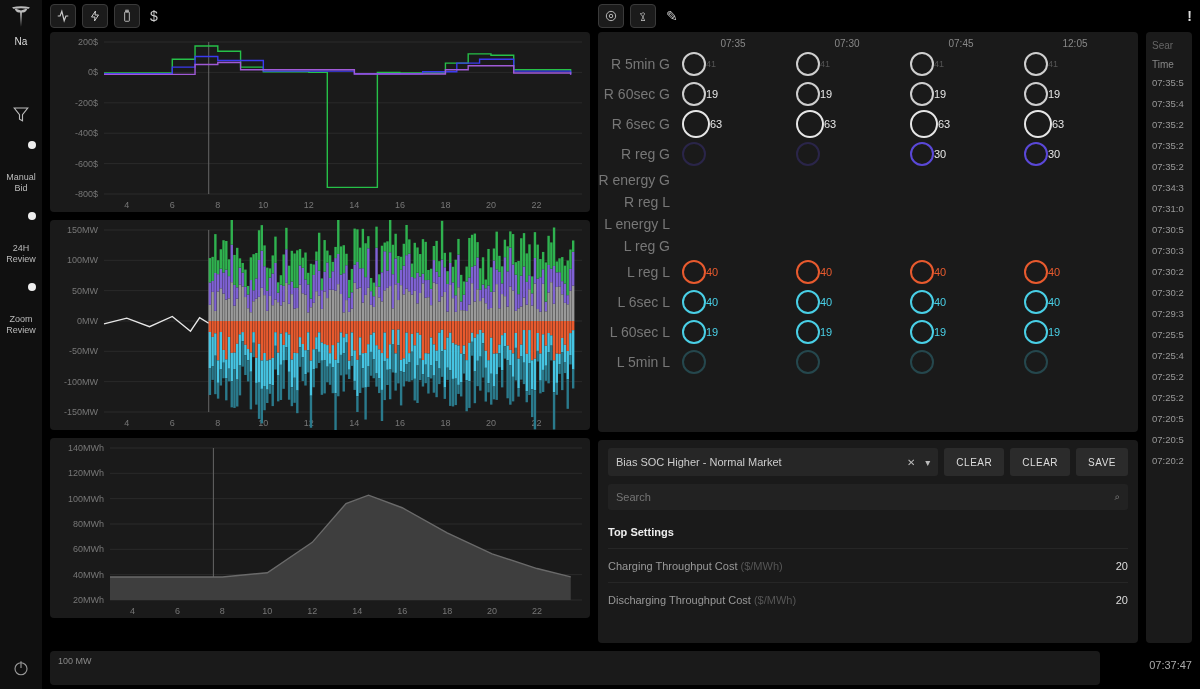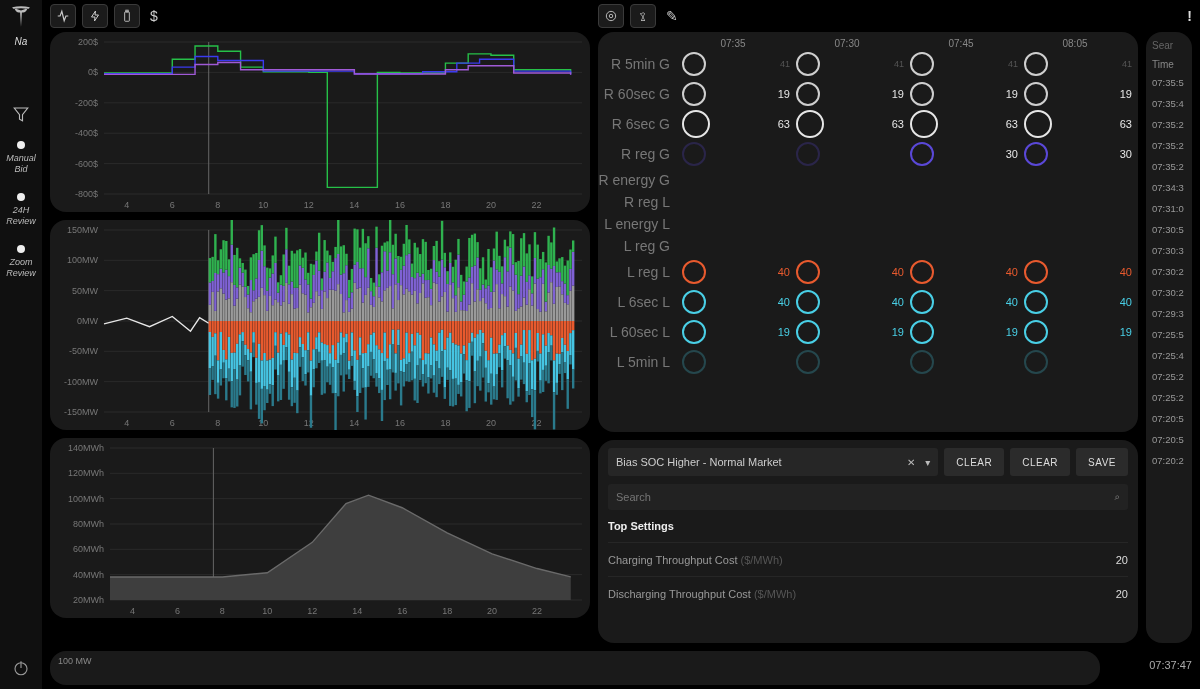--- a/index.html
+++ b/index.html
@@ -4,26 +4,25 @@
 <style>
   * { box-sizing: border-box; margin: 0; padding: 0; }
   html, body { width: 1200px; height: 689px; background: #000; color: #aaa; font-family: "Helvetica Neue", Arial, sans-serif; font-size: 10px; overflow: hidden; }
   body { display: flex; }
 
   
   #rail {
     width: 42px; height: 100%; background: #101010;
     display: flex; flex-direction: column; align-items: center;
     padding: 6px 0;
-    font-style: italic;
   }
   #rail .logo svg { fill: #bbb; }
   #rail .rail-lbl { font-size: 10px; color: #ddd; margin-top: 6px; }
   #rail .rail-spacer { height: 40px; }
-  #rail .rail-item { margin-top: 18px; display:flex; flex-direction:column; align-items:center; cursor:pointer; }
+  #rail .rail-item { margin-top: 18px; display:flex; flex-direction:column; align-items:flex-end; cursor:pointer;gap:19px; }
   #rail .rail-dot { width: 8px; height: 8px; border-radius: 50%; background: #eee; margin-bottom:4px;}
   #rail .rail-text { font-size:9px; color:#bbb; text-align:center; line-height:11px;}
   #rail .funnel svg { stroke:#bbb; }
   #rail .grow { flex:1; }
   #rail .power { margin-bottom:4px; }
 
   
   #main { flex: 1; height:100%; display:flex; flex-direction:column; }
 
   
@@ -31,47 +30,47 @@
   .col { display:flex; flex-direction:column; min-height:0;}
   #colL { width: 540px; }
   #colM { flex:1; }
   #colR { width: 46px; }
 
   .toolbar { height: 32px; display:flex; align-items:center; gap:6px; padding:2px 0; }
   .tb-btn { width:26px; height:24px; border:1px solid #3a3a3a; border-radius:4px; display:flex; align-items:center; justify-content:center; cursor:pointer; background:#1b1b1b; }
   .tb-btn svg { stroke:#ccc; }
   .tb-glyph { color:#ccc; font-size:14px; padding:0 4px; }
 
-  .panel { background:#1a1a1a; border-radius:16px; margin-bottom:8px; position:relative; }
+  .panel { background:#1a1a1a; border-radius:4px; margin-bottom:8px; position:relative; }
   .panel svg { display:block; }
 
   
   #circle-panel { padding:6px 6px 6px 0; }
   .cg-head { display:flex; }
   .cg-rowlabels { width:78px; }
   .cg-cols { flex:1; display:flex; }
   .cg-col { flex:1; text-align:center; color:#888; font-size:10px; }
   .cg-body { max-height: 400px; overflow:hidden; }
   .cg-row { display:flex; align-items:center; height:30px; }
   .cg-row.tight { height:22px; }
   .cg-row-label { width:78px; text-align:right; color:#777; font-size:14px; padding-right:6px;}
   .cg-cells { flex:1; display:flex; }
-  .cg-cell { flex:1; display:flex; align-items:center; justify-content:space-between; gap:8px; padding-left:6px;}
+  .cg-cell { flex:1; display:flex; align-items:center; justify-content:flex-start; padding-left:6px;}
   .cg-circle { width:24px; height:24px; border-radius:50%; border:2px solid #888; flex-shrink:0;}
   .cg-val { font-size:11px; }
   .cg-faint { color:#555; font-size:9px;}
 
   
   #settings { padding:8px 10px 0 10px; color:#bbb; }
   .sel-row { display:flex; align-items:center; gap:6px; margin-bottom:8px;}
   .sel { flex:1; background:#262626; height:28px; border-radius:3px; display:flex; align-items:center; padding:0 8px; justify-content:space-between;}
   .sel-text { color:#ccc; font-size:11px; }
   .sel-icons { display:flex; gap:10px; color:#bbb; }
   .btn { background:#2b2b2b; height:28px; border-radius:3px; padding:0 12px; display:flex; align-items:center; font-size:10px; letter-spacing:0.5px; color:#ddd; cursor:pointer;}
-  .search-row { background:#222; height:26px; border-radius:3px; display:flex; align-items:center; padding:0 8px; margin-bottom:10px; justify-content:space-between;}
+  .search-row { background:#222; height:26px; border-radius:3px; display:flex; align-items:center; padding:0 8px; margin-bottom:16px; justify-content:space-between;}
   .search-row input { background:transparent; border:none; outline:none; color:#ccc; font-size:11px; flex:1;}
   .sect-title { color:#eee; font-size:11px; font-weight:600; margin-bottom:10px;}
   .set-row { display:flex; justify-content:space-between; align-items:center; height:34px; border-top:1px solid #262626;}
   .set-lbl { color:#999; font-size:11px;}
   .set-unit { color:#555;}
   .set-val { color:#ddd; font-size:11px; }
 
   
   #colR .toolbar { justify-content:flex-end; }
   #colR .toolbar .exc { color:#ddd; font-size:14px; font-weight:bold;}
@@ -1068,21 +1067,21 @@
         <div class="tb-glyph" style="font-size:14px;">✎</div>
       </div>
 
       <div class="panel" id="circle-panel" style="height:400px;">
         <div class="cg-head">
           <div class="cg-rowlabels"></div>
           <div class="cg-cols" id="cg-cols">
               <div class="cg-col">07:35</div>
               <div class="cg-col">07:30</div>
               <div class="cg-col">07:45</div>
-              <div class="cg-col">08:05</div>
+              <div class="cg-col">12:05</div>
             </div>
         </div>
         <div class="cg-body" id="cg-body">
             <div class="cg-row">
               <div class="cg-row-label">R 5min G</div>
               <div class="cg-cells">
                 <div class="cg-cell">
                   <div class="cg-circle" style="border-color: rgb(207, 207, 207);"></div>
                   <div class="cg-val cg-faint">41</div>
                 </div>

